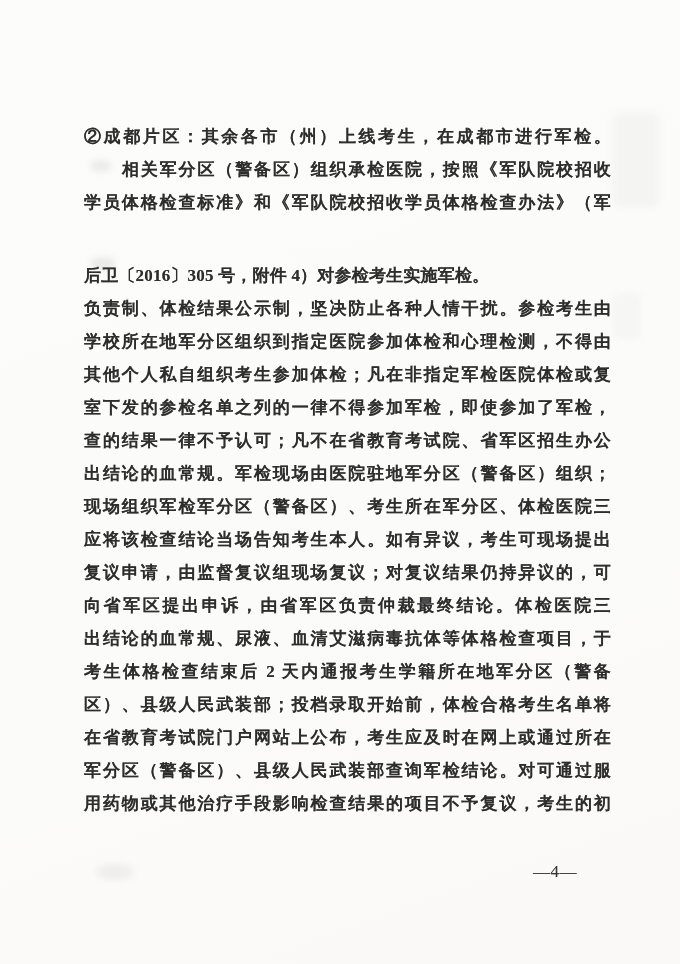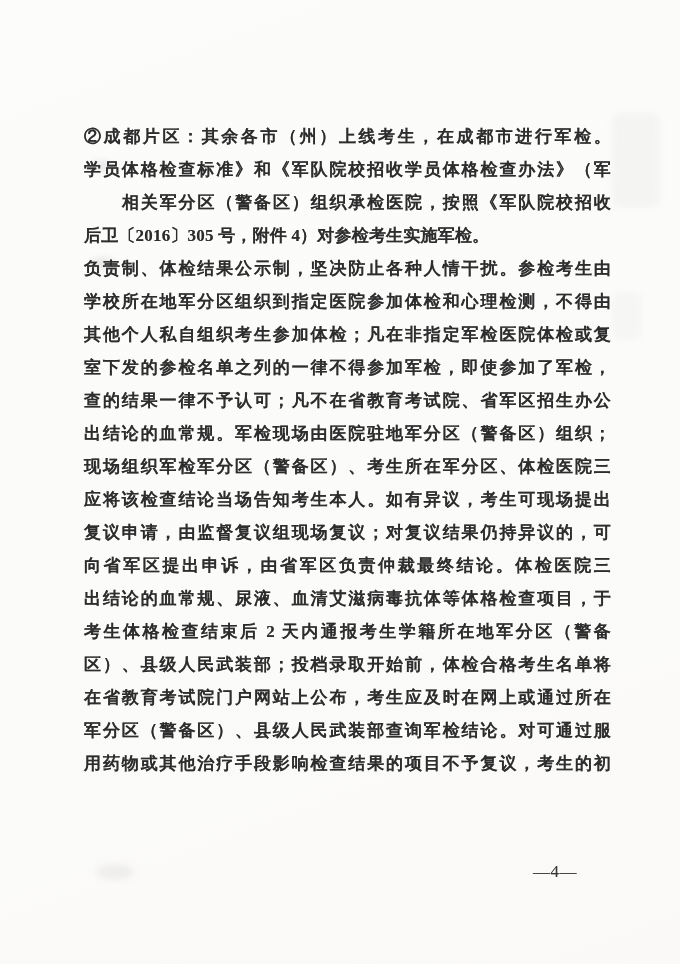--- a/index.html
+++ b/index.html
@@ -36,20 +36,21 @@
     letter-spacing: 0.2px;
     text-shadow: 0 0 0.6px rgba(45, 45, 45, 0.55);
     white-space: normal;
     font-weight: bold;
   }
   .line.indent {
     text-indent: 38px;
   }
   .line.no-just {
     text-align-last: auto;
+    margin-top: 40px;
   }
   .page-number {
     position: absolute;
     top: 862px;
     left: 533px;
     font-size: 17px;
     color: #353535;
     letter-spacing: 0.5px;
     text-shadow: 0 0 0.5px rgba(45, 45, 45, 0.5);
   }
@@ -65,22 +66,22 @@
   .artifact.a4 { left: 96px;  top: 864px; width: 38px; height: 16px; background: rgba(100,100,105,0.08); }
   .artifact.a5 { left: 612px; top: 292px; width: 30px; height: 48px; background: rgba(120,120,130,0.04); border-radius: 8px; }
 </style>
 </head>
 <body>
 
 <div class="page">
 
   <div class="textblock">
     <div class="line">②成都片区：其余各市（州）上线考生，在成都市进行军检。</div>
+    <div class="line indent">相关军分区（警备区）组织承检医院，按照《军队院校招收</div>
     <div class="line">学员体格检查标准》和《军队院校招收学员体格检查办法》（军</div>
-    <div class="line indent">相关军分区（警备区）组织承检医院，按照《军队院校招收</div>
     <div class="line no-just">后卫〔2016〕305 号，附件 4）对参检考生实施军检。</div>
     <div class="line">负责制、体检结果公示制，坚决防止各种人情干扰。参检考生由</div>
     <div class="line">学校所在地军分区组织到指定医院参加体检和心理检测，不得由</div>
     <div class="line">其他个人私自组织考生参加体检；凡在非指定军检医院体检或复</div>
     <div class="line">室下发的参检名单之列的一律不得参加军检，即使参加了军检，</div>
     <div class="line">查的结果一律不予认可；凡不在省教育考试院、省军区招生办公</div>
     <div class="line">出结论的血常规。军检现场由医院驻地军分区（警备区）组织；</div>
     <div class="line">现场组织军检军分区（警备区）、考生所在军分区、体检医院三</div>
     <div class="line">应将该检查结论当场告知考生本人。如有异议，考生可现场提出</div>
     <div class="line">复议申请，由监督复议组现场复议；对复议结果仍持异议的，可</div>

